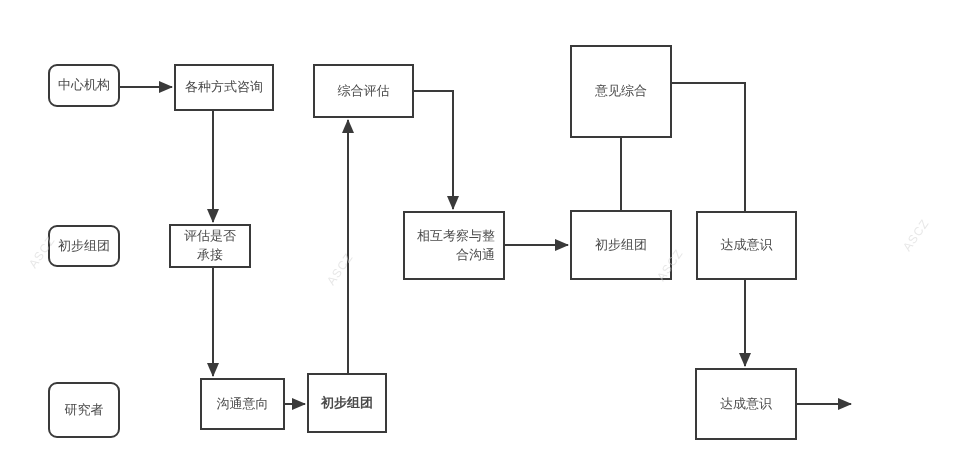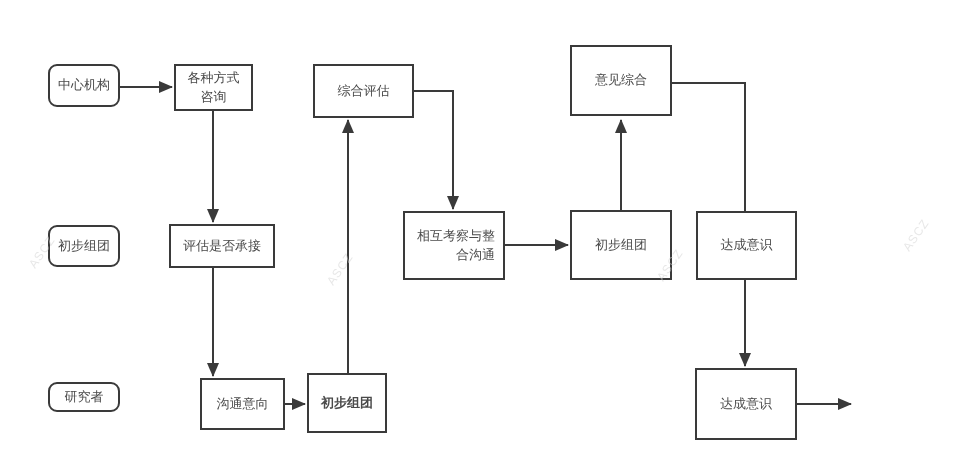--- a/index.html
+++ b/index.html
@@ -68,26 +68,26 @@
     <polyline points="398,91 453,91 453,209" fill="none" stroke="#3a3a3a" stroke-width="2" marker-end="url(#ah)"></polyline>
     <line x1="505" y1="245" x2="568" y2="245" stroke="#3a3a3a" stroke-width="2" marker-end="url(#ah)"></line>
     <line x1="621" y1="210" x2="621" y2="120" stroke="#3a3a3a" stroke-width="2" marker-end="url(#ah)"></line>
     <polyline points="672,83 745,83 745,212" fill="none" stroke="#3a3a3a" stroke-width="2"></polyline>
     <line x1="745" y1="280" x2="745" y2="366" stroke="#3a3a3a" stroke-width="2" marker-end="url(#ah)"></line>
     <line x1="797" y1="404" x2="851" y2="404" stroke="#3a3a3a" stroke-width="2" marker-end="url(#ah)"></line>
   </svg>
 
   <div class="node lane" style="left:48px;  top:64px;  width:72px;  height:43px;">中心机构</div>
   <div class="node lane" style="left:48px;  top:225px; width:72px;  height:42px;">初步组团</div>
-  <div class="node lane" style="left:48px;  top:382px; width:72px;  height:30px;">研究者</div>
+  <div class="node lane" style="left:48px;  top:382px; width:72px;  height:56px;">研究者</div>
 
-  <div class="node" style="left:174px; top:64px;  width:79px;  height:47px;">各种方式咨询</div>
+  <div class="node" style="left:174px; top:64px;  width:100px;  height:47px;">各种方式咨询</div>
   <div class="node" style="left:313px; top:64px;  width:101px; height:54px;text-align:center;">综合评估</div>
-  <div class="node" style="left:570px; top:45px;  width:102px; height:71px;">意见综合</div>
-  <div class="node" style="left:169px; top:224px; width:106px;  height:44px;">评估是否承接</div>
+  <div class="node" style="left:570px; top:45px;  width:102px; height:93px;">意见综合</div>
+  <div class="node" style="left:169px; top:224px; width:82px;  height:44px;">评估是否承接</div>
   <div class="node" style="left:403px; top:211px; width:102px; height:69px;text-align:right;">相互考察与整合沟通</div>
   <div class="node" style="left:570px; top:210px; width:102px; height:70px;">初步组团</div>
   <div class="node" style="left:696px; top:211px; width:101px; height:69px;">达成意识</div>
   <div class="node" style="left:172px; top:378px; width:85px;  height:52px;margin-left:28px;">沟通意向</div>
   <div class="node" style="left:307px; top:373px; width:80px;  height:60px;font-weight:bold;">初步组团</div>
   <div class="node" style="left:695px; top:368px; width:102px; height:72px;">达成意识</div>
 
 
   <span class="wm" style="left:24px;  top:245px;">ASCZ</span>
   <span class="wm" style="left:322px; top:262px;">ASCZ</span>

